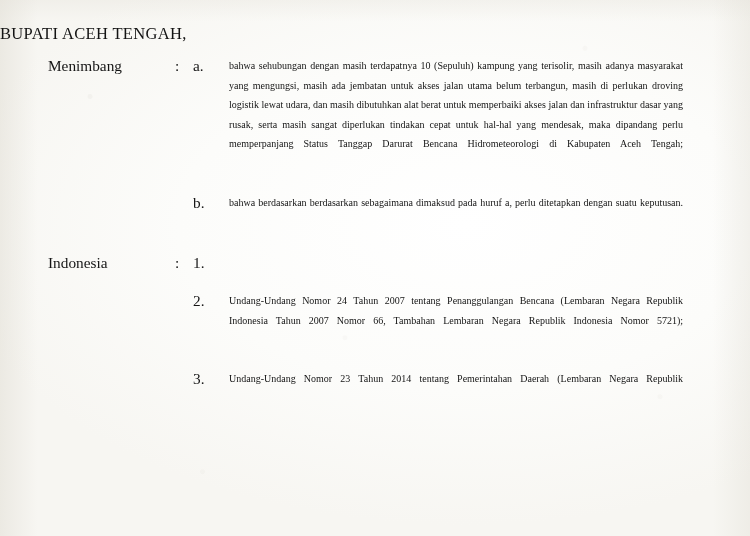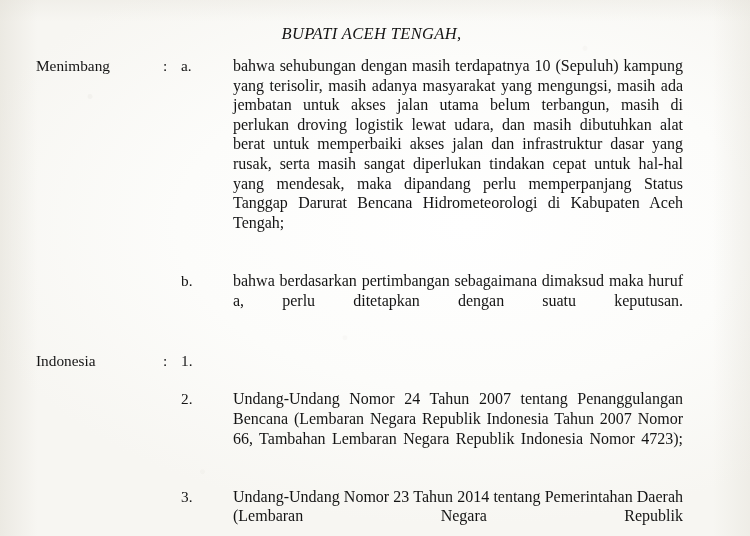--- a/index.html
+++ b/index.html
@@ -66,40 +66,40 @@
     color: #1a1a1a;
     white-space: nowrap;
   }
 
   
   .subtitle {
     position: absolute;
     top: 24px;
     left: 0;
     width: 743px;
-    text-align: center;
+    text-align: left;
     font-family: "Liberation Serif", "DejaVu Serif", serif;
     font-size: 16.5px;
     letter-spacing: .35px;
     color: #131313;
     white-space: nowrap;
-    font-style: italic;
   }
 
   
   .body-block {
     position: absolute;
     left: 0;
     top: 56px;
     width: 750px;
   }
   .clause-row {
     display: grid;
     grid-template-columns: 36px 127px 18px 36px 1fr 67px;
     align-items: start;
+    padding-left: 12px;
   }
   .col-label {
     grid-column: 2;
     font-size: 15.3px;
     line-height: 19.6px;
     white-space: nowrap;
     color: #141414;
   }
   .col-colon {
     grid-column: 3;
@@ -108,27 +108,26 @@
     color: #141414;
   }
   .col-marker {
     grid-column: 4;
     font-size: 15.3px;
     line-height: 19.6px;
     color: #141414;
   }
   .col-text {
     grid-column: 5;
-    font-size: 16px;
+    font-size: 10px;
     line-height: 19.6px;
     text-align: justify;
     text-justify: inter-word;
     color: #141414;
     hyphens: none;
-    margin-left: 16px;
   }
   .col-text::after {
     content: "";
     display: inline-block;
     width: 100%;
   }
   .spacer-md { height: 19px; }
   .spacer-lg { height: 21px; }
 </style>
 </head>
@@ -150,36 +149,36 @@
       <div class="col-label">Menimbang</div>
       <div class="col-colon">:</div>
       <div class="col-marker">a.</div>
       <div class="col-text">bahwa sehubungan dengan masih terdapatnya 10 (Sepuluh) kampung yang terisolir, masih adanya masyarakat yang mengungsi, masih ada jembatan untuk akses jalan utama belum terbangun, masih di perlukan droving logistik lewat udara, dan masih dibutuhkan alat berat untuk memperbaiki akses jalan dan infrastruktur dasar yang rusak, serta masih sangat diperlukan tindakan cepat untuk hal-hal yang mendesak, maka dipandang perlu memperpanjang Status Tanggap Darurat Bencana Hidrometeorologi di Kabupaten Aceh Tengah;</div>
     </div>
 
     <div class="spacer-md"></div>
 
     <div class="clause-row">
       <div class="col-marker">b.</div>
-      <div class="col-text">bahwa berdasarkan pertimbangan sebagaimana dimaksud maka huruf a, perlu ditetapkan dengan suatu keputusan.</div>
+      <div class="col-text">bahwa berdasarkan berdasarkan sebagaimana dimaksud pada huruf a, perlu ditetapkan dengan suatu keputusan.</div>
     </div>
 
     <div class="spacer-lg"></div>
 
     <div class="clause-row">
       <div class="col-label">Indonesia</div>
       <div class="col-colon">:</div>
       <div class="col-marker">1.</div>
     </div>
 
     <div class="spacer-md"></div>
 
     <div class="clause-row">
       <div class="col-marker">2.</div>
-      <div class="col-text">Undang-Undang Nomor 24 Tahun 2007 tentang Penanggulangan Bencana (Lembaran Negara Republik Indonesia Tahun 2007 Nomor 66, Tambahan Lembaran Negara Republik Indonesia Nomor 4723);</div>
+      <div class="col-text">Undang-Undang Nomor 24 Tahun 2007 tentang Penanggulangan Bencana (Lembaran Negara Republik Indonesia Tahun 2007 Nomor 66, Tambahan Lembaran Negara Republik Indonesia Nomor 5721);</div>
     </div>
 
     <div class="spacer-md"></div>
 
     <div class="clause-row">
       <div class="col-marker">3.</div>
       <div class="col-text">Undang-Undang Nomor 23 Tahun 2014 tentang Pemerintahan Daerah (Lembaran Negara Republik</div>
     </div>
 
   </div>

